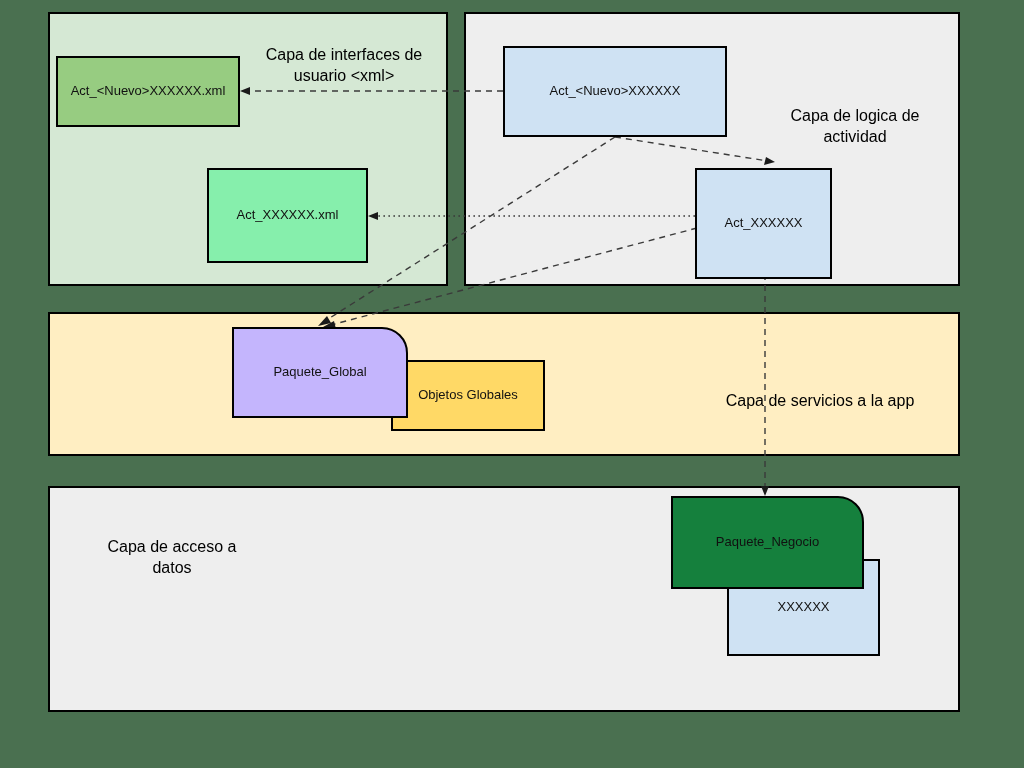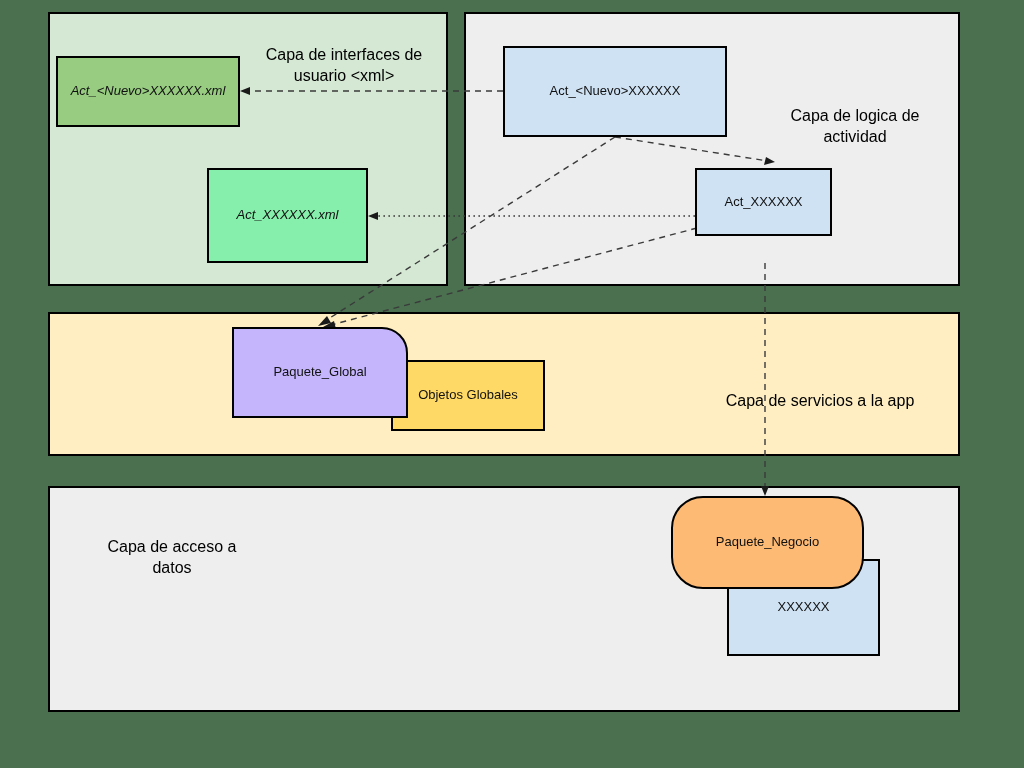--- a/index.html
+++ b/index.html
@@ -43,21 +43,21 @@
     box-sizing: border-box;
     display: flex;
     align-items: center;
     justify-content: center;
     text-align: center;
     font-size: 13px;
     color: #111111;
     line-height: 1.3;
     padding: 2px 6px;
   }
-  .node-green  { background: #97cc81; font-style: italic; }
+  .node-green  { background: #97cc81; }
   .node-blue   { background: #cfe2f3; }
   .node-orange { background: #ffd966; }
 
   
   .pkg-main {
     border-top-right-radius: 26px;
   }
 
   
   #links {
@@ -131,33 +131,33 @@
   </div>
 
   <div class="node node-green" id="node-act-xxxxxx-xml" style="left: 207px; top: 168px; width: 161px; height: 95px; background: #86efac;">
     <span>Act_XXXXXX.xml</span>
   </div>
 
   <div class="node node-blue" id="node-act-nuevo" style="left: 503px; top: 46px; width: 224px; height: 91px; background: rgb(207, 226, 243);">
     <span>Act_&lt;Nuevo&gt;XXXXXX</span>
   </div>
 
-  <div class="node node-blue" id="node-act-xxxxxx" style="left: 695px; top: 168px; width: 137px; height: 68px; background: rgb(207, 226, 243);">
+  <div class="node node-blue" id="node-act-xxxxxx" style="left: 695px; top: 168px; width: 137px; height: 111px; background: rgb(207, 226, 243);">
     <span>Act_XXXXXX</span>
   </div>
 
   <div class="node node-orange" id="node-objetos-globales" style="left: 391px; top: 360px; width: 154px; height: 71px; background: rgb(255, 217, 102);">
     <span>Objetos Globales</span>
   </div>
 
   <div class="node node-orange pkg-main" id="node-paquete-global" style="left: 232px; top: 327px; width: 176px; height: 91px; background: #c4b5fd;">
     <span>Paquete_Global</span>
   </div>
 
   <div class="node node-blue" id="node-negocio-xxxxxx" style="left: 727px; top: 559px; width: 153px; height: 97px; background: rgb(207, 226, 243);">
     <span>XXXXXX</span>
   </div>
 
-  <div class="node node-blue pkg-main" id="node-paquete-negocio" style="left: 671px; top: 496px; width: 193px; height: 93px; background: #fdba74; border-radius: 32px;">
+  <div class="node node-blue pkg-main" id="node-paquete-negocio" style="left: 671px; top: 496px; width: 193px; height: 93px; background: #15803d;">
     <span>Paquete_Negocio</span>
   </div>
 
 </div>
 
 </body></html>

